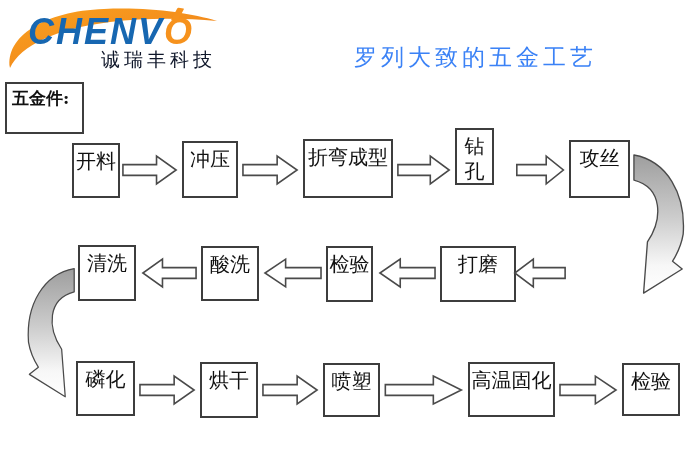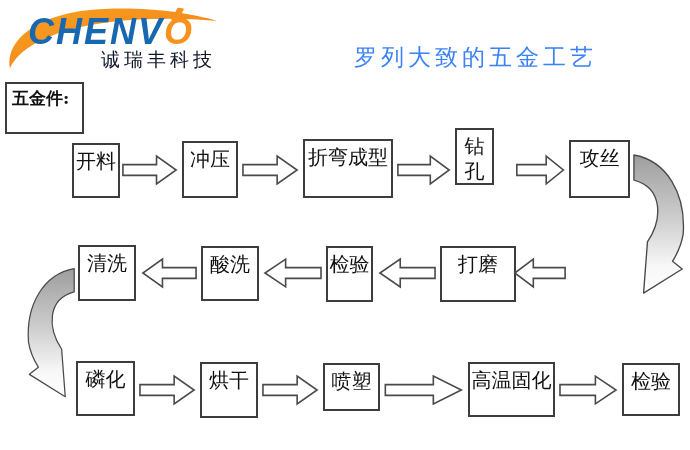--- a/index.html
+++ b/index.html
@@ -76,21 +76,21 @@
   <div class="pbox" style="left:455px;top:128px;width:39px;height:57px">钻孔</div>
   <div class="pbox" style="left:569px;top:140px;width:61px;height:58px">攻丝</div>
 
   <div class="pbox" style="left:78px;top:245px;width:58px;height:56px">清洗</div>
   <div class="pbox" style="left:201px;top:246px;width:58px;height:55px">酸洗</div>
   <div class="pbox" style="left:326px;top:246px;width:47px;height:56px">检验</div>
   <div class="pbox" style="left:440px;top:246px;width:76px;height:56px">打磨</div>
 
   <div class="pbox" style="left:76px;top:361px;width:59px;height:55px">磷化</div>
   <div class="pbox" style="left:200px;top:362px;width:58px;height:56px">烘干</div>
-  <div class="pbox" style="left:323px;top:363px;width:57px;height:48px">喷塑</div>
+  <div class="pbox" style="left:323px;top:363px;width:57px;height:54px">喷塑</div>
   <div class="pbox" style="left:468px;top:362px;width:87px;height:55px">高温固化</div>
   <div class="pbox" style="left:622px;top:363px;width:58px;height:53px">检验</div>
 
   <svg class="harrow" style="left:122px;top:154px;width:56px;height:32px" viewBox="0 0 60 30" preserveAspectRatio="none">
     <path d="M1,10 H37 V2 L58,15 L37,28 V20 H1 Z" fill="#fff" stroke="#4a4a4a" stroke-width="1.6" vector-effect="non-scaling-stroke"></path>
     </svg>
   <svg class="harrow" style="left:242px;top:154px;width:57px;height:32px" viewBox="0 0 60 30" preserveAspectRatio="none">
     <path d="M1,10 H37 V2 L58,15 L37,28 V20 H1 Z" fill="#fff" stroke="#4a4a4a" stroke-width="1.6" vector-effect="non-scaling-stroke"></path>
     </svg>
   <svg class="harrow" style="left:397px;top:154px;width:54px;height:32px" viewBox="0 0 60 30" preserveAspectRatio="none">

